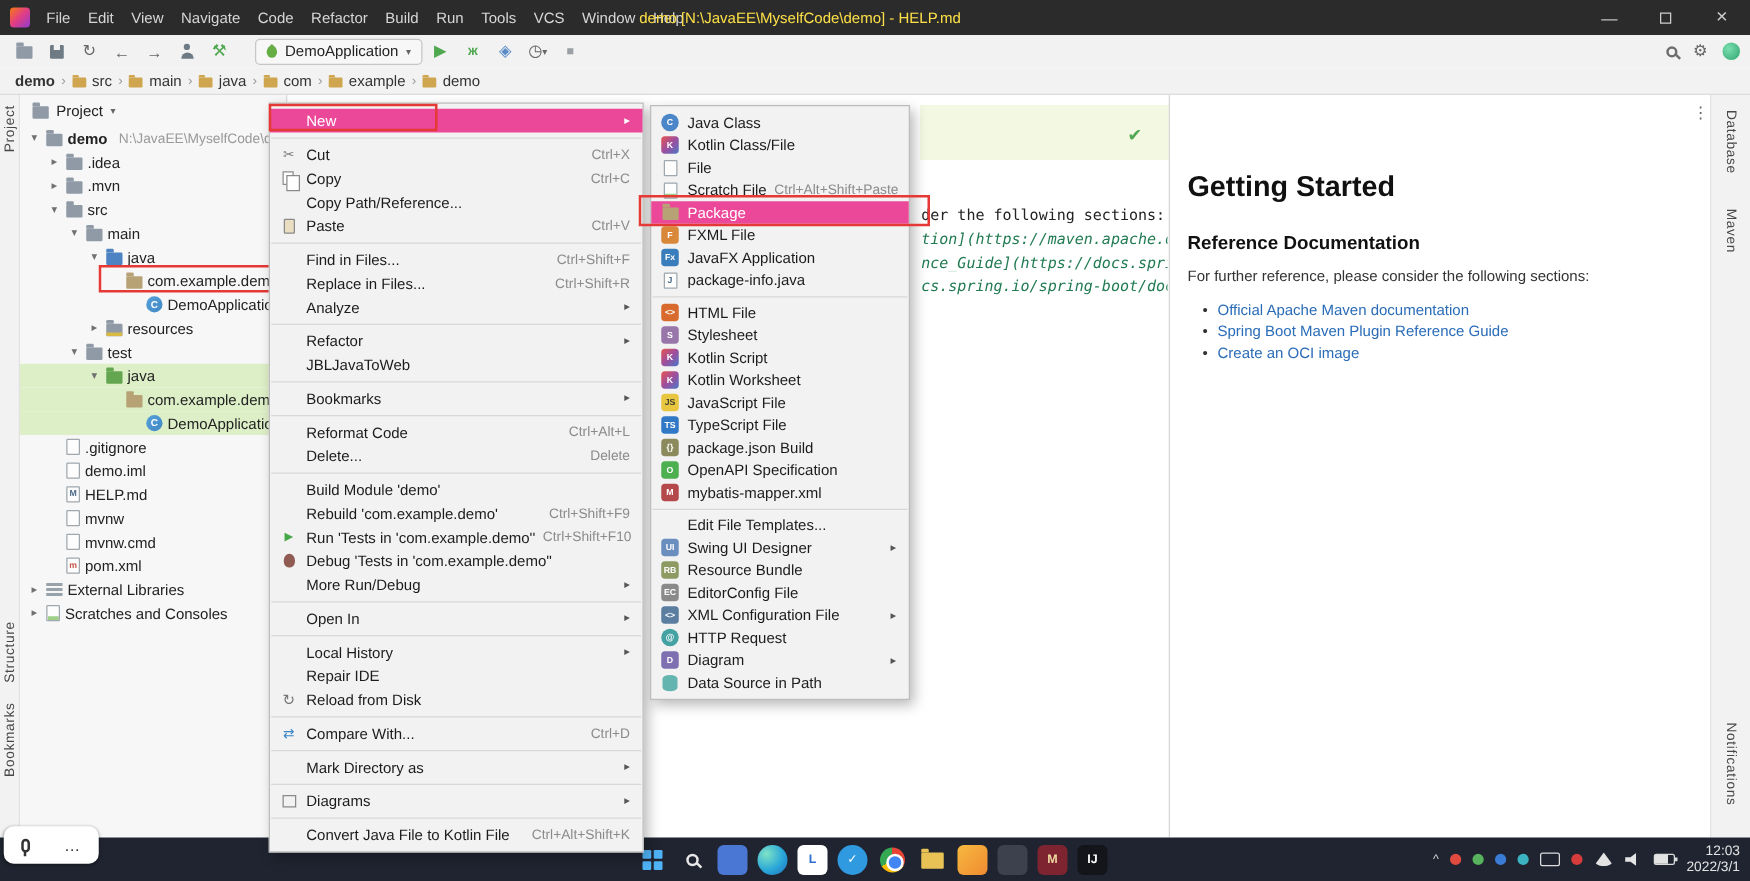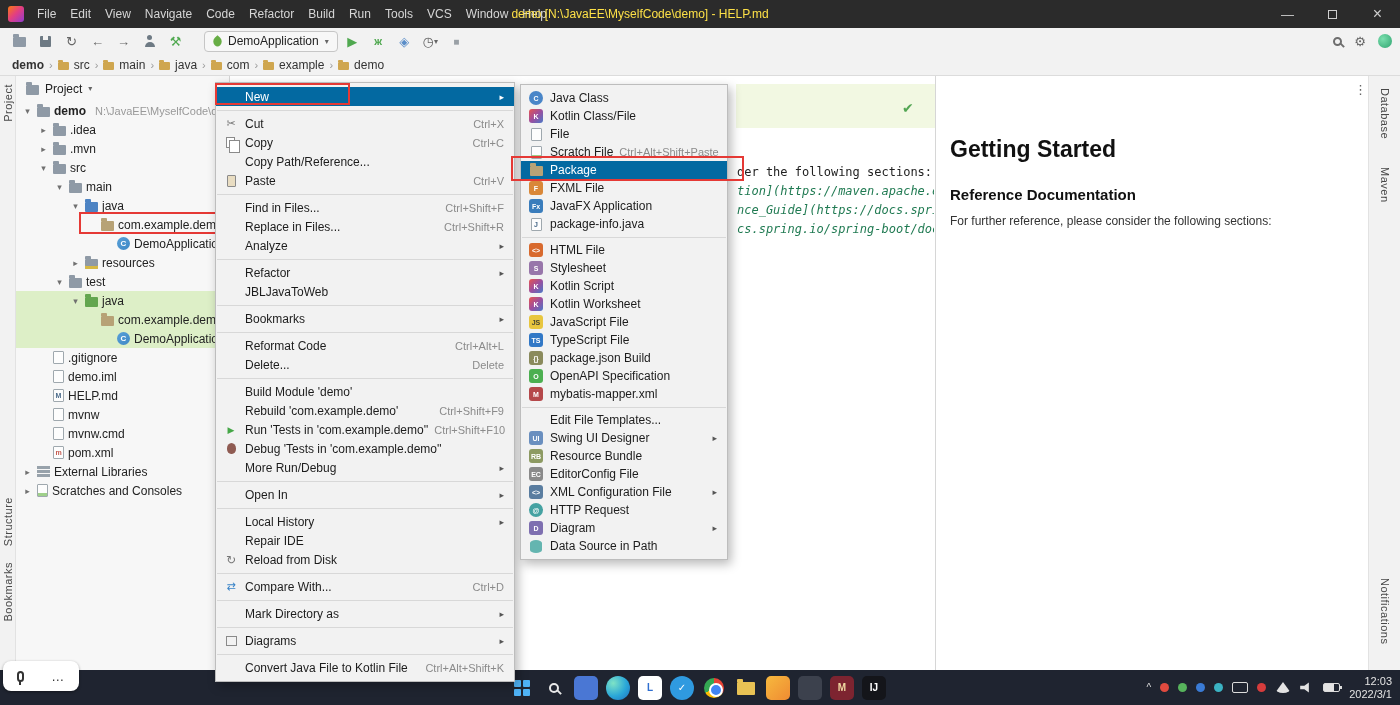--- a/index.html
+++ b/index.html
@@ -85,21 +85,21 @@
 .ic-reload{color:#777;font-size:12px}
 .ic-compare{color:#3a84c8;font-size:11px}
 .ic-diag{width:11px;height:10px;border:1px solid #8a8a8a}
 
 
 .popup{position:absolute;background:#f2f2f2;border:1px solid #bdbdbd;box-shadow:3px 4px 10px rgba(0,0,0,.28);padding:4px 0;font-size:12px;color:#1c1c1c}
 #ctx{left:215px;top:82px;width:300px;z-index:30}
 #sub{left:520px;top:84px;width:208px;z-index:31}
 .mi{height:19px;display:flex;align-items:center;gap:6px;padding:0 10px 0 7px;white-space:nowrap}
 #sub .mi{height:18px}
-.mi.sel{background:#0369a1;color:#fff}
+.mi.sel{background:#ec4899;color:#fff}
 .mic{flex:none;width:16px;height:16px;display:flex;align-items:center;justify-content:center;font-size:11px}
 .sc{margin-left:auto;color:#8b8b8b;font-size:11px}
 .ar{margin-left:auto;font-size:9px;color:#555}
 .mi.sel .ar{color:#fff}
 .msep{height:1px;background:#d8d8d8;margin:3.5px 1px}
 
 
 #editor{position:absolute;left:230px;top:76px;width:1138px;height:594px;background:#fff;z-index:1}
 #codeblock{position:absolute;left:506px;top:8px;width:199px;height:44px;background:#f2f8e2}
 .src-frag{position:absolute;font-family:"DejaVu Sans Mono",monospace;font-size:12px;white-space:nowrap;overflow:hidden;max-width:197px}
@@ -354,20 +354,25 @@
         <div class="src-frag link" style="left: 507px; top: 108px;">tion](https://maven.apache.org/gu</div>
         <div class="src-frag link" style="left: 507px; top: 127px;">nce_Guide](https://docs.spring.io</div>
         <div class="src-frag link" style="left: 507px; top: 146px;">cs.spring.io/spring-boot/docs/2.6</div>
       </div>
     <span id="check">✔</span>
     <div id="pv-divider"></div>
     <span id="kebab">⋮</span>
     <div id="pv-h1">Getting Started</div>
     <div id="pv-h2">Reference Documentation</div>
     <div id="pv-p">For further reference, please consider the following sections:</div>
+    <div id="pv-list">
+        <div class="pv-li">Official Apache Maven documentation</div>
+        <div class="pv-li">Spring Boot Maven Plugin Reference Guide</div>
+        <div class="pv-li">Create an OCI image</div>
+      </div>
   </div>
 
   <div id="ctx" class="popup">
       <div class="mi sel">
         <span class="mic"></span>
         <span class="ml">New</span>
         <span class="ar">▸</span>
       </div>
       <div class="msep"></div>
       <div class="mi">

